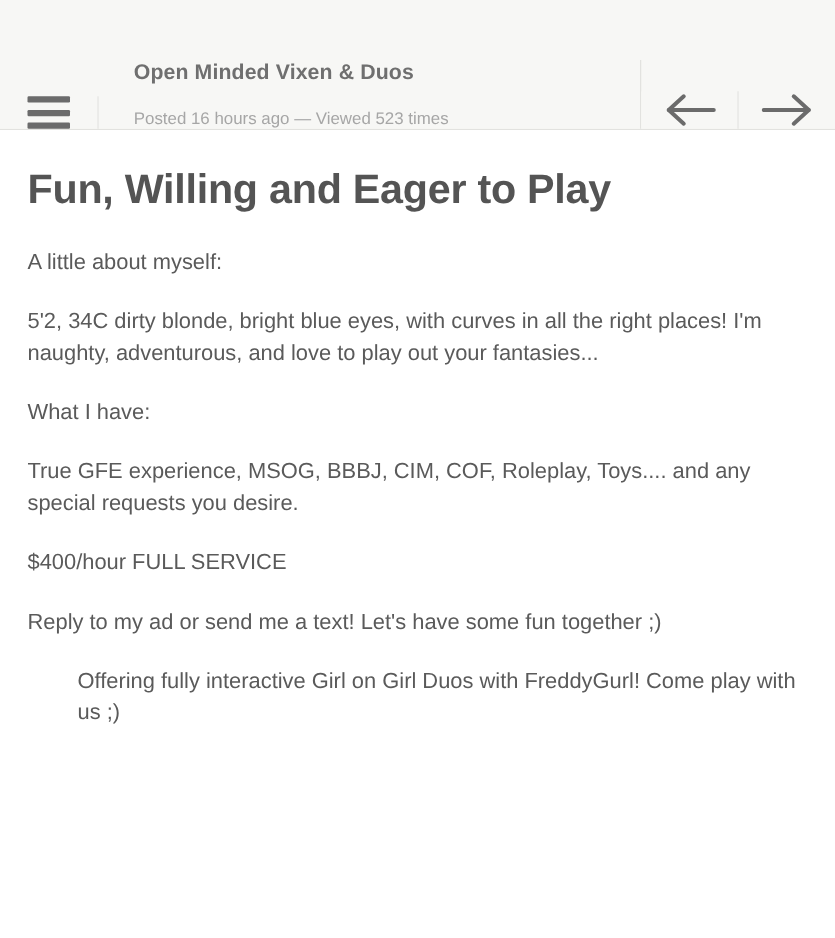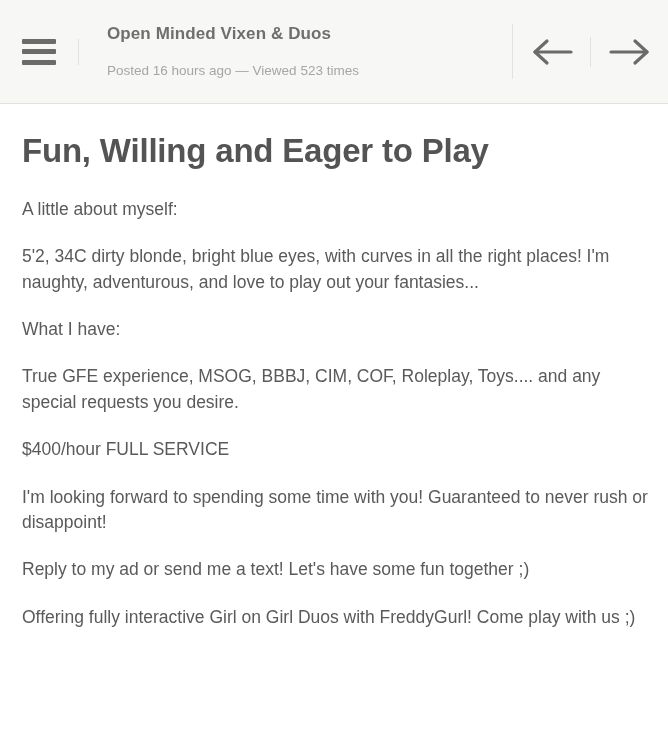--- a/index.html
+++ b/index.html
@@ -11,21 +11,21 @@
     height: 750px;
     background: #ffffff;
     font-family: "Liberation Sans", sans-serif;
     color: #4a4a4a;
     overflow: hidden;
   }
 
   
   .header {
     display: flex;
-    align-items: center;
+    align-items: flex-end;
     height: 104px;
     background: #f7f7f5;
     border-bottom: 1px solid #e2e2df;
     box-sizing: border-box;
   }
 
   .menu-cell {
     width: 78px;
     flex: 0 0 78px;
     display: flex;
@@ -112,20 +112,21 @@
   }
 
   .para {
     font-size: 17.5px;
     line-height: 1.45;
     color: #5a5a5a;
     margin: 0 0 22px 0;
   }
   .para:last-child {
     margin-bottom: 0;
+    margin-left: 40px;
   }
 </style>
 </head>
 <body>
 
 <div class="header">
 
   <div class="menu-cell">
     <div class="hamburger">
       <span></span>
@@ -156,16 +157,15 @@
 </div>
 
 <div class="content">
   <h1 class="post-heading">Fun, Willing and Eager to Play</h1>
 
   <p class="para">A little about myself:</p>
   <p class="para">5'2, 34C dirty blonde, bright blue eyes, with curves in all the right places! I'm naughty, adventurous, and love to play out your fantasies...</p>
   <p class="para">What I have:</p>
   <p class="para">True GFE experience, MSOG, BBBJ, CIM, COF, Roleplay, Toys.... and any special requests you desire.</p>
   <p class="para">$400/hour FULL SERVICE</p>
-  <p class="para">I'm looking forward to spending some time with you! Guaranteed to never rush or disappoint!</p>
   <p class="para">Reply to my ad or send me a text! Let's have some fun together ;)</p>
   <p class="para">Offering fully interactive Girl on Girl Duos with FreddyGurl! Come play with us ;)</p>
 </div>
 
 </body></html>

